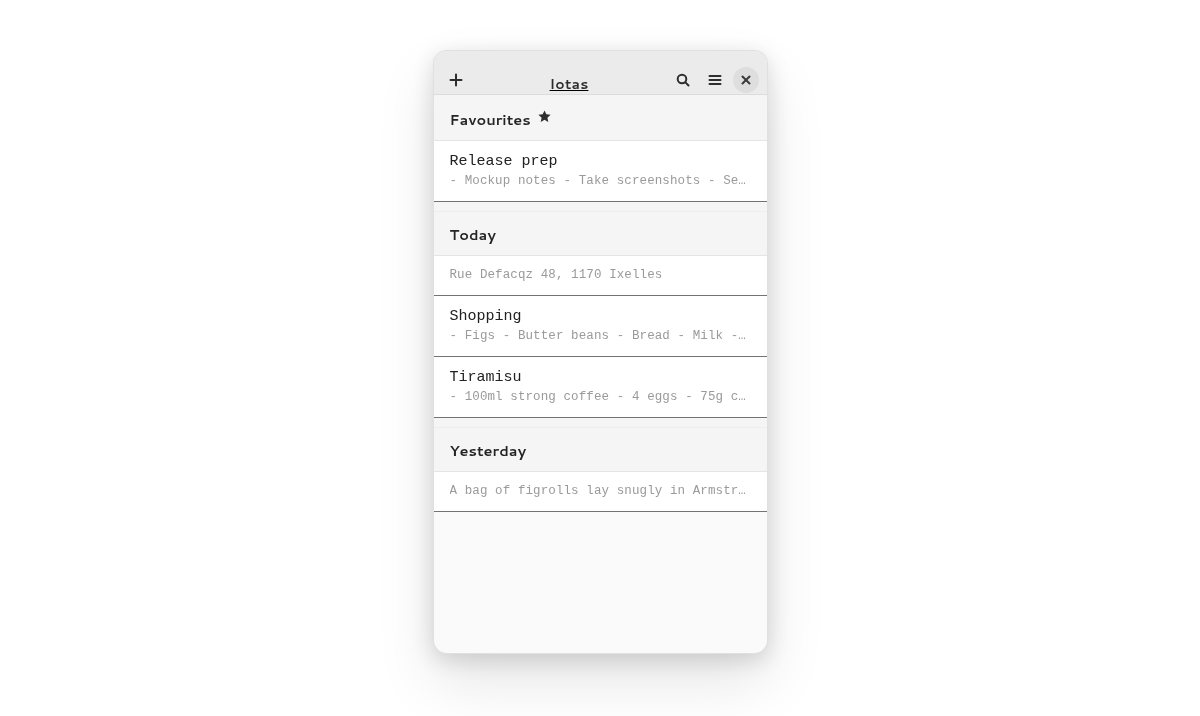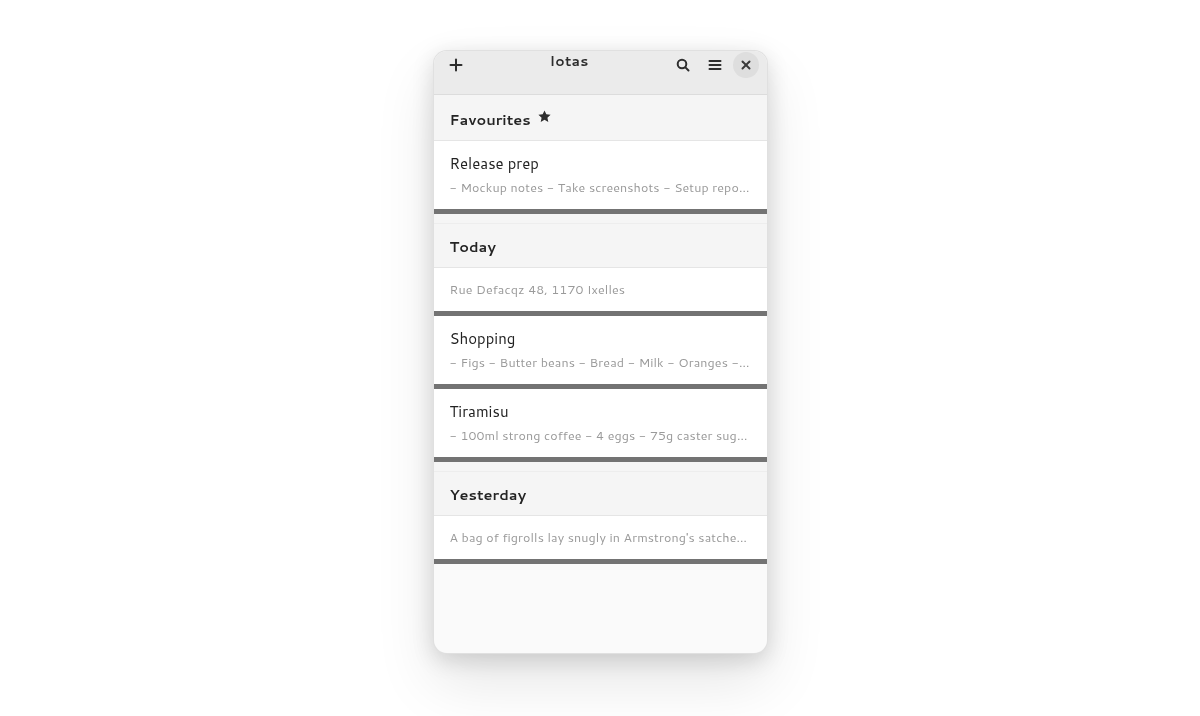--- a/index.html
+++ b/index.html
@@ -14,22 +14,23 @@
     box-shadow: 0 6px 22px rgba(0,0,0,0.14), 0 28px 60px rgba(0,0,0,0.10);
     overflow: hidden;
     display: flex;
     flex-direction: column;
   }
   .headerbar {
     height: 44px;
     background: #ebebeb;
     border-bottom: 1px solid #dcdcdc;
     display: flex;
-    align-items: flex-start;
+    align-items: flex-end;
     padding: 0 8px;
+    text-decoration: underline;
   }
   .hb-left, .hb-right { display: flex; align-items: center; gap: 4px; }
   .hb-center { flex: 1; text-align: center; font-weight: 700; font-size: 14px; color: #2c2c2c; letter-spacing: 0.2px; }
   .hb-btn {
     width: 28px; height: 28px;
     display: flex; align-items: center; justify-content: center;
     border-radius: 6px;
     color: #2e2e2e;
     cursor: default;
   }
@@ -50,22 +51,23 @@
   .section-header .label {
     font-weight: 700;
     font-size: 14.5px;
     color: #242424;
   }
   .section-header svg { width: 15px; height: 15px; position: relative; top: -1px; }
 
   .row {
     background: #ffffff;
     padding: 12px 16px 13px 16px;
-    border-bottom: 5px solid #737373;
+    border-bottom: 1px solid #737373;
     cursor: default;
+    font-family: Liberation Mono, monospace;
   }
   .row .title {
     font-size: 15px;
     color: #222;
     font-weight: 400;
     margin-bottom: 4px;
     white-space: nowrap;
     overflow: hidden;
     text-overflow: ellipsis;
   }

